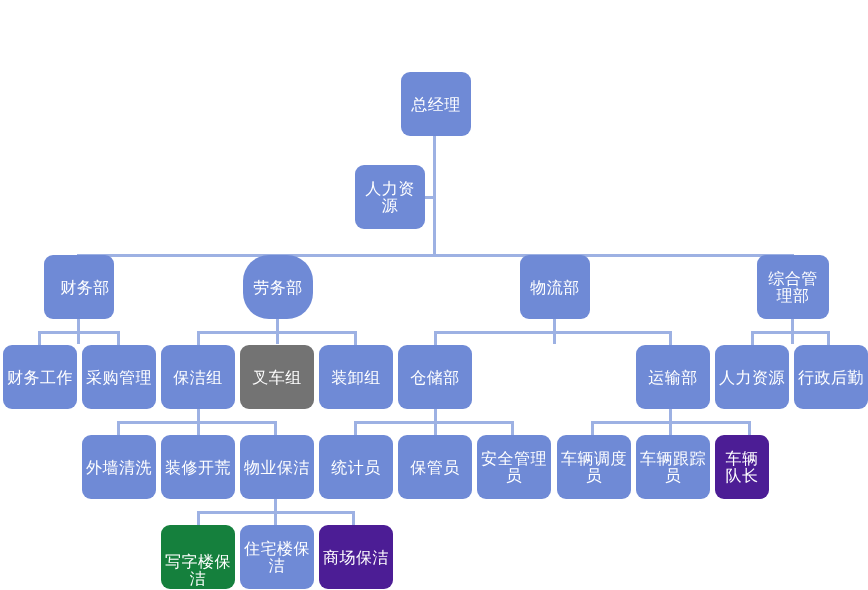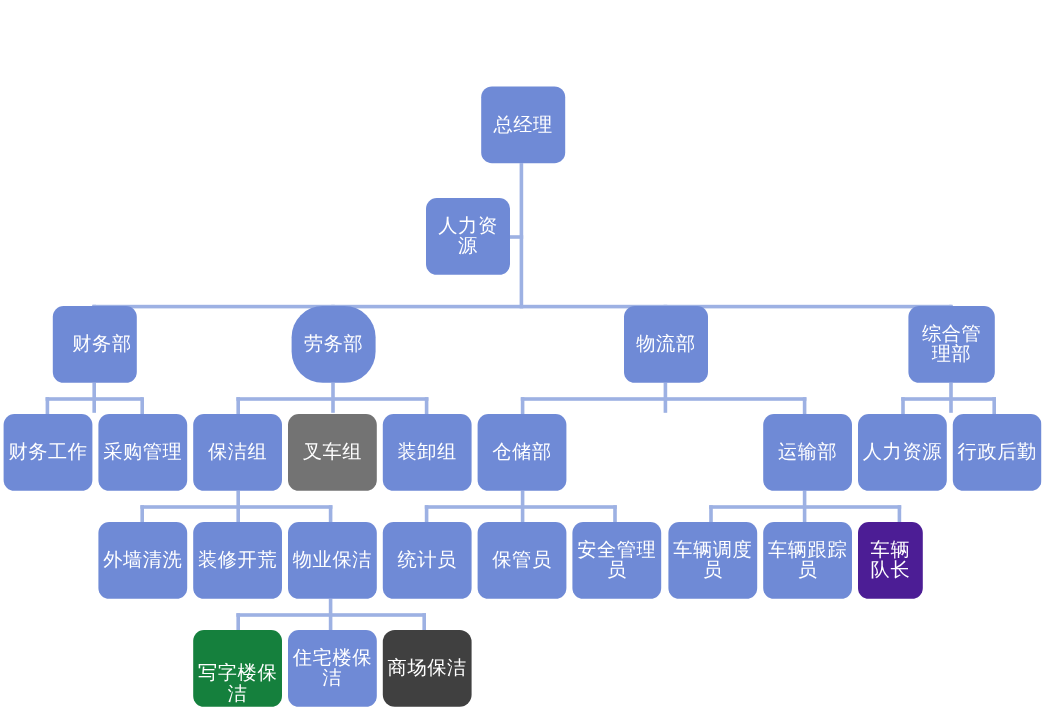--- a/index.html
+++ b/index.html
@@ -158,16 +158,16 @@
     </div>
     <div class="node" style="left: 715px; top: 435px; width: 54px; height: 64px; background: #4c1d95; color: rgb(255, 255, 255); font-family: Liberation Serif, serif;">
       <span class="node-label">车辆队长</span>
     </div>
     <div class="node" style="left: 161px; top: 525px; width: 74px; height: 64px; background: #15803d; color: rgb(255, 255, 255); align-items: flex-end;">
       <span class="node-label">写字楼保洁</span>
     </div>
     <div class="node" style="left: 240px; top: 525px; width: 74px; height: 64px; background: rgb(111, 138, 214); color: rgb(255, 255, 255);">
       <span class="node-label">住宅楼保洁</span>
     </div>
-    <div class="node" style="left: 319px; top: 525px; width: 74px; height: 64px; background: #404040; color: rgb(255, 255, 255); border-radius: 10px;">
+    <div class="node" style="left: 319px; top: 525px; width: 74px; height: 64px; background: #4c1d95; color: rgb(255, 255, 255);">
       <span class="node-label">商场保洁</span>
     </div>
   </div>
 
 </body></html>

